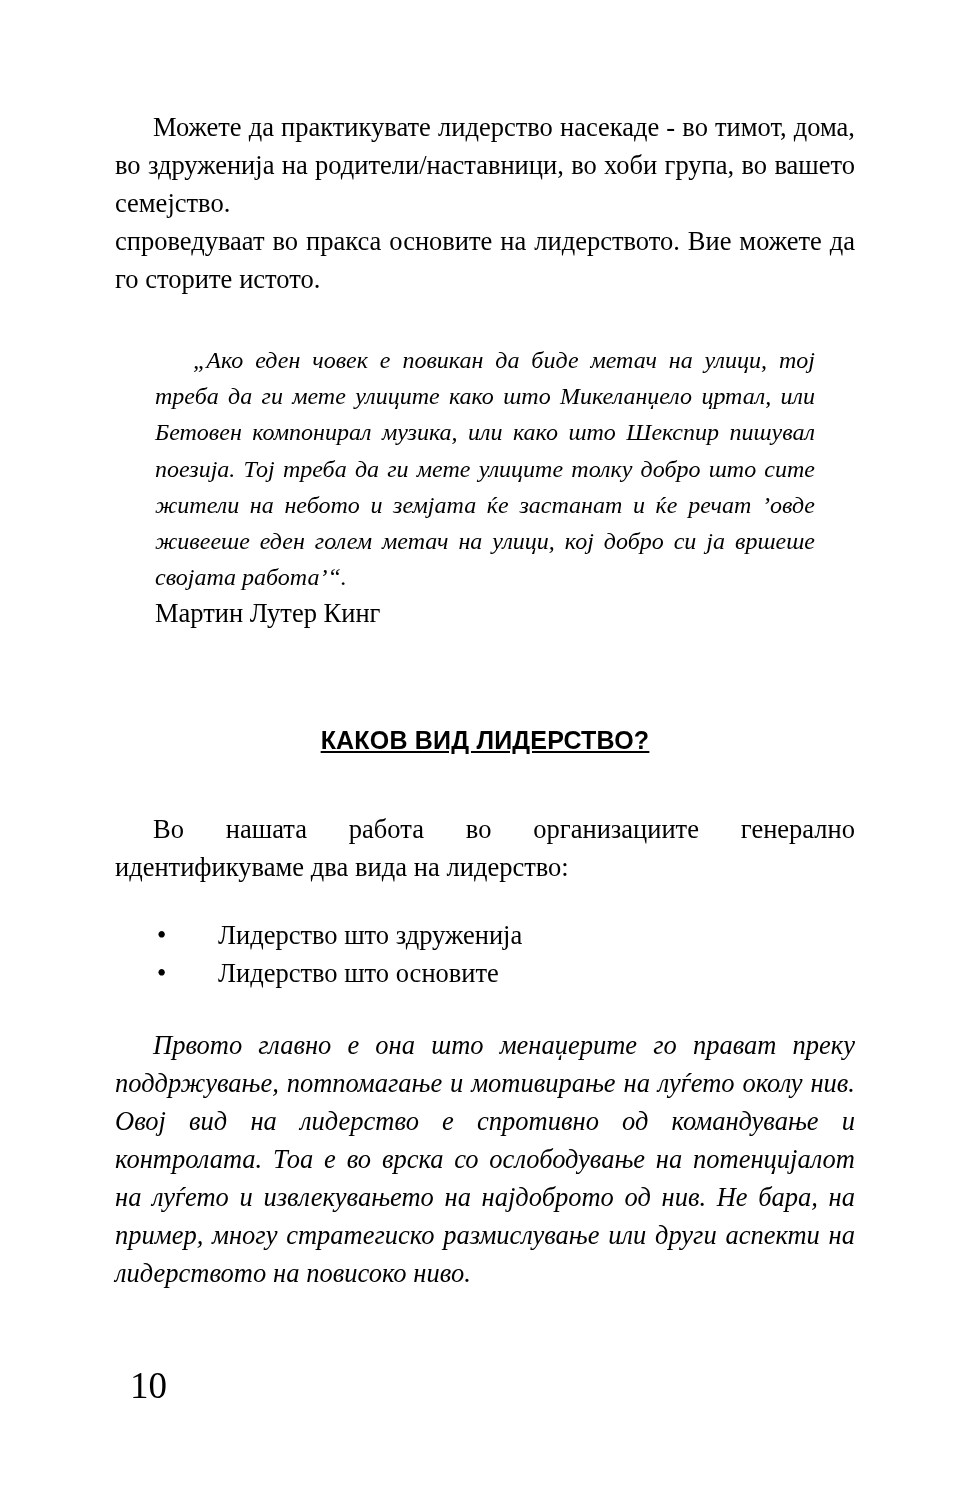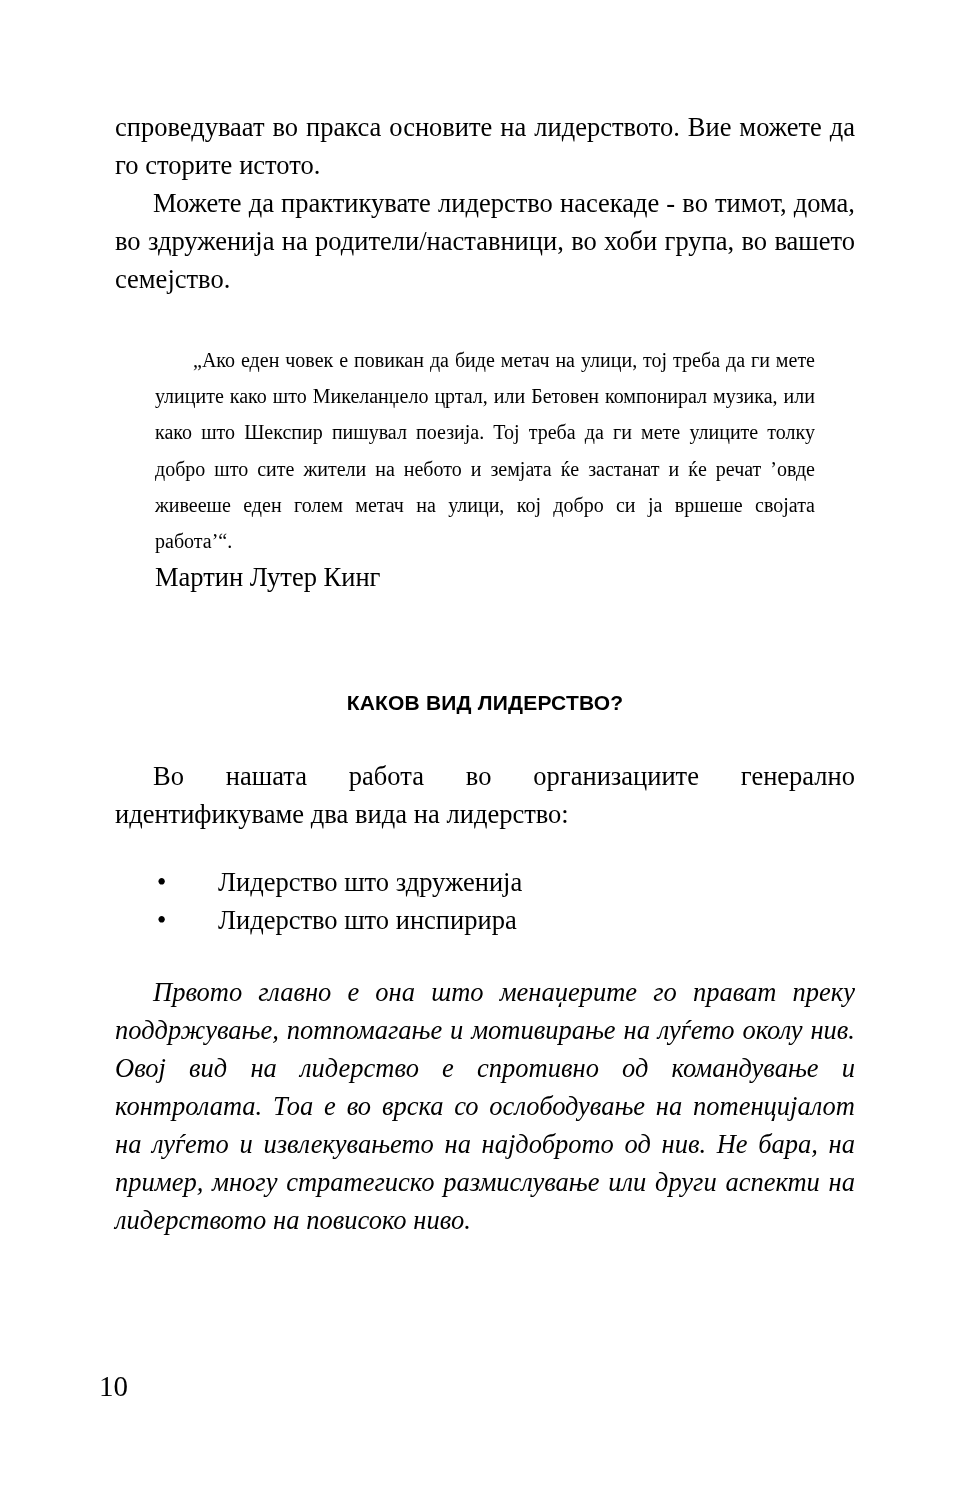--- a/index.html
+++ b/index.html
@@ -48,46 +48,48 @@
   .body-par.no-indent {
     text-indent: 0;
   }
 
   
   .quote-block {
     margin-top: 44px;
   }
   .quote-par {
     font-family: "Liberation Serif", "DejaVu Serif", serif;
-    font-size: 20px;
+    font-style: italic;
+    font-size: 24px;
     line-height: 36.2px;
     text-align: justify;
     text-justify: inter-word;
     text-indent: 38px;
     margin: 0;
   }
   .quote-attrib {
     font-family: "Liberation Serif", "DejaVu Serif", serif;
     font-style: normal;
     font-size: 26.5px;
     line-height: 36.2px;
     text-align: left;
     margin: 0;
   }
 
   
   .section-heading {
     font-family: "Liberation Sans", "DejaVu Sans", sans-serif;
     font-weight: bold;
-    font-size: 21px;
+    font-size: 25px;
     line-height: 32px;
     letter-spacing: 0.2px;
     text-align: center;
-    margin: 0;
+    margin: 16px;
     padding-top: 76px;
+    text-decoration: underline;
   }
 
   
   .after-heading {
     padding-top: 38px;
   }
 
   
   .bullet-list {
     list-style: none;
@@ -112,57 +114,57 @@
   }
 
   .final-par {
     padding-top: 34px;
     font-style: italic;
   }
 
   
   .page-number {
     position: absolute;
-    left: 99px;
+    left: 130px;
     top: 1367px;
     font-family: "Liberation Serif", "DejaVu Serif", serif;
-    font-size: 29px;
+    font-size: 37px;
     line-height: 38px;
     margin: 0;
   }
 </style>
 </head>
 <body>
 
 <div class="page">
 
   <div class="text-column">
 
+    <p class="body-par">Можете да практикувате лидерство насекаде - во тимот, дома, во здруженија на родители/наставници, во хоби група, во вашето семејство.</p>
+
     <p class="body-par no-indent">спроведуваат во пракса основите на лидерството. Вие можете да го сторите истото.</p>
-
-    <p class="body-par">Можете да практикувате лидерство насекаде - во тимот, дома, во здруженија на родители/наставници, во хоби група, во вашето семејство.</p>
 
 
     <blockquote class="quote-block">
       <p class="quote-par">„Ако еден човек е повикан да биде метач на улици, тој треба да ги мете улиците како што Микеланџело цртал, или Бетовен компонирал музика, или како што Шекспир пишувал поезија. Тој треба да ги мете улиците толку добро што сите жители на небото и земјата ќе застанат и ќе речат ’овде живееше еден голем метач на улици, кој добро си ја вршеше својата работа’“.</p>
       <p class="quote-attrib">Мартин Лутер Кинг</p>
     </blockquote>
 
     <h2 class="section-heading">КАКОВ ВИД ЛИДЕРСТВО?</h2>
 
     <p class="body-par after-heading">Во нашата работа во организациите генерално идентификуваме два вида на лидерство:</p>
 
     <ul class="bullet-list">
       <li class="bullet-item">
         <span class="bullet-marker">•</span>
         <span>Лидерство што здруженија</span>
       </li>
       <li class="bullet-item">
         <span class="bullet-marker">•</span>
-        <span>Лидерство што инспирира</span>
+        <span>Лидерство што основите</span>
       </li>
     </ul>
 
     <p class="body-par final-par">Првото главно е она што менаџерите го прават преку поддржување, потпомагање и мотивирање на луѓето околу нив. Овој вид на лидерство е спротивно од командување и контролата. Тоа е во врска со ослободување на потенцијалот на луѓето и извлекувањето на најдоброто од нив. Не бара, на пример, многу стратегиско размислување или други аспекти на лидерството на повисоко ниво.</p>
 
   </div>
 
   <div class="page-number">10</div>
 
 </div>

